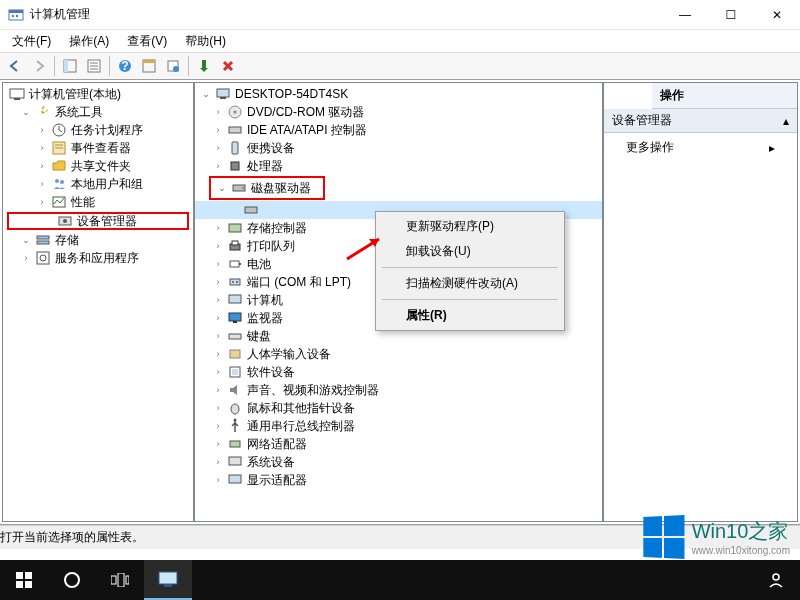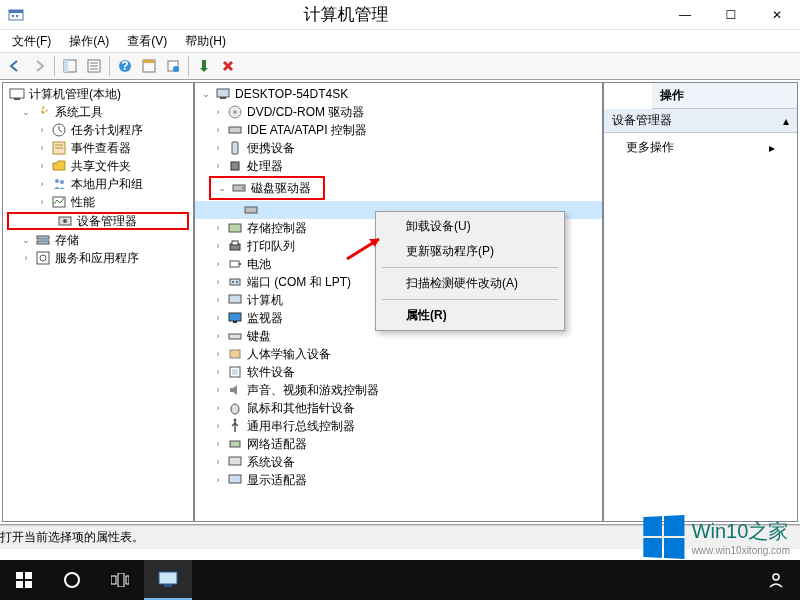--- a/index.html
+++ b/index.html
@@ -1,20 +1,20 @@
 <!DOCTYPE html>
 <html><head>
 <meta charset="utf-8">
 <style>
 * { box-sizing: border-box; margin: 0; padding: 0; font-family: "Microsoft YaHei", "Segoe UI", sans-serif; font-size: 12px; }
 body { background: #fff; width: 800px; height: 600px; overflow: hidden; position: relative; }
 
 .titlebar { height: 30px; background: #fff; display: flex; align-items: center; padding-left: 8px; border-bottom: 1px solid #e5e5e5; }
 .titlebar-icon { width: 16px; height: 16px; margin-right: 6px; }
-.titlebar-title { flex: 1; font-size: 17px; text-align: center; }
+.titlebar-title { flex: 1; font-size: 12px; }
 .win-controls { display: flex; }
 .win-btn { width: 46px; height: 30px; display: flex; align-items: center; justify-content: center; }
 
 .menubar { height: 22px; display: flex; align-items: center; padding: 0 4px; gap: 2px; }
 .menu-item { padding: 2px 8px; cursor: default; }
 
 .toolbar { height: 28px; border-top: 1px solid #e0e0e0; border-bottom: 1px solid #a0a0a0; background: #f7f7f7; display: flex; align-items: center; padding: 0 4px; gap: 2px; }
 .tool-btn { width: 22px; height: 22px; display: flex; align-items: center; justify-content: center; border: 1px solid transparent; }
 .tool-sep { width: 1px; height: 20px; background: #c0c0c0; margin: 0 2px; }
 
@@ -461,22 +461,22 @@
           <span class="tree-icon">
             <svg width="16" height="16">
               <rect x="2" y="3" width="12" height="8" fill="#cde" stroke="#555"></rect>
             </svg>
           </span>
           <span class="tree-label">显示适配器</span>
         </div>
     </div>
 
     <div class="context-menu" style="left:180px; top:128px; width:190px;">
+      <div class="ctx-item">更新驱动程序(P)</div>
       <div class="ctx-item">卸载设备(U)</div>
-      <div class="ctx-item">更新驱动程序(P)</div>
       <div class="ctx-sep"></div>
       <div class="ctx-item">扫描检测硬件改动(A)</div>
       <div class="ctx-sep"></div>
       <div class="ctx-item" style="font-weight:bold;">属性(R)</div>
     </div>
 
     <svg class="red-arrow" style="left:150px; top:150px;" width="40" height="30">
       <path d="M2 26 L34 6" stroke="#e00" stroke-width="3"></path>
       <path d="M34 6 L24 6 L30 14 Z" fill="#e00"></path>
     </svg>

